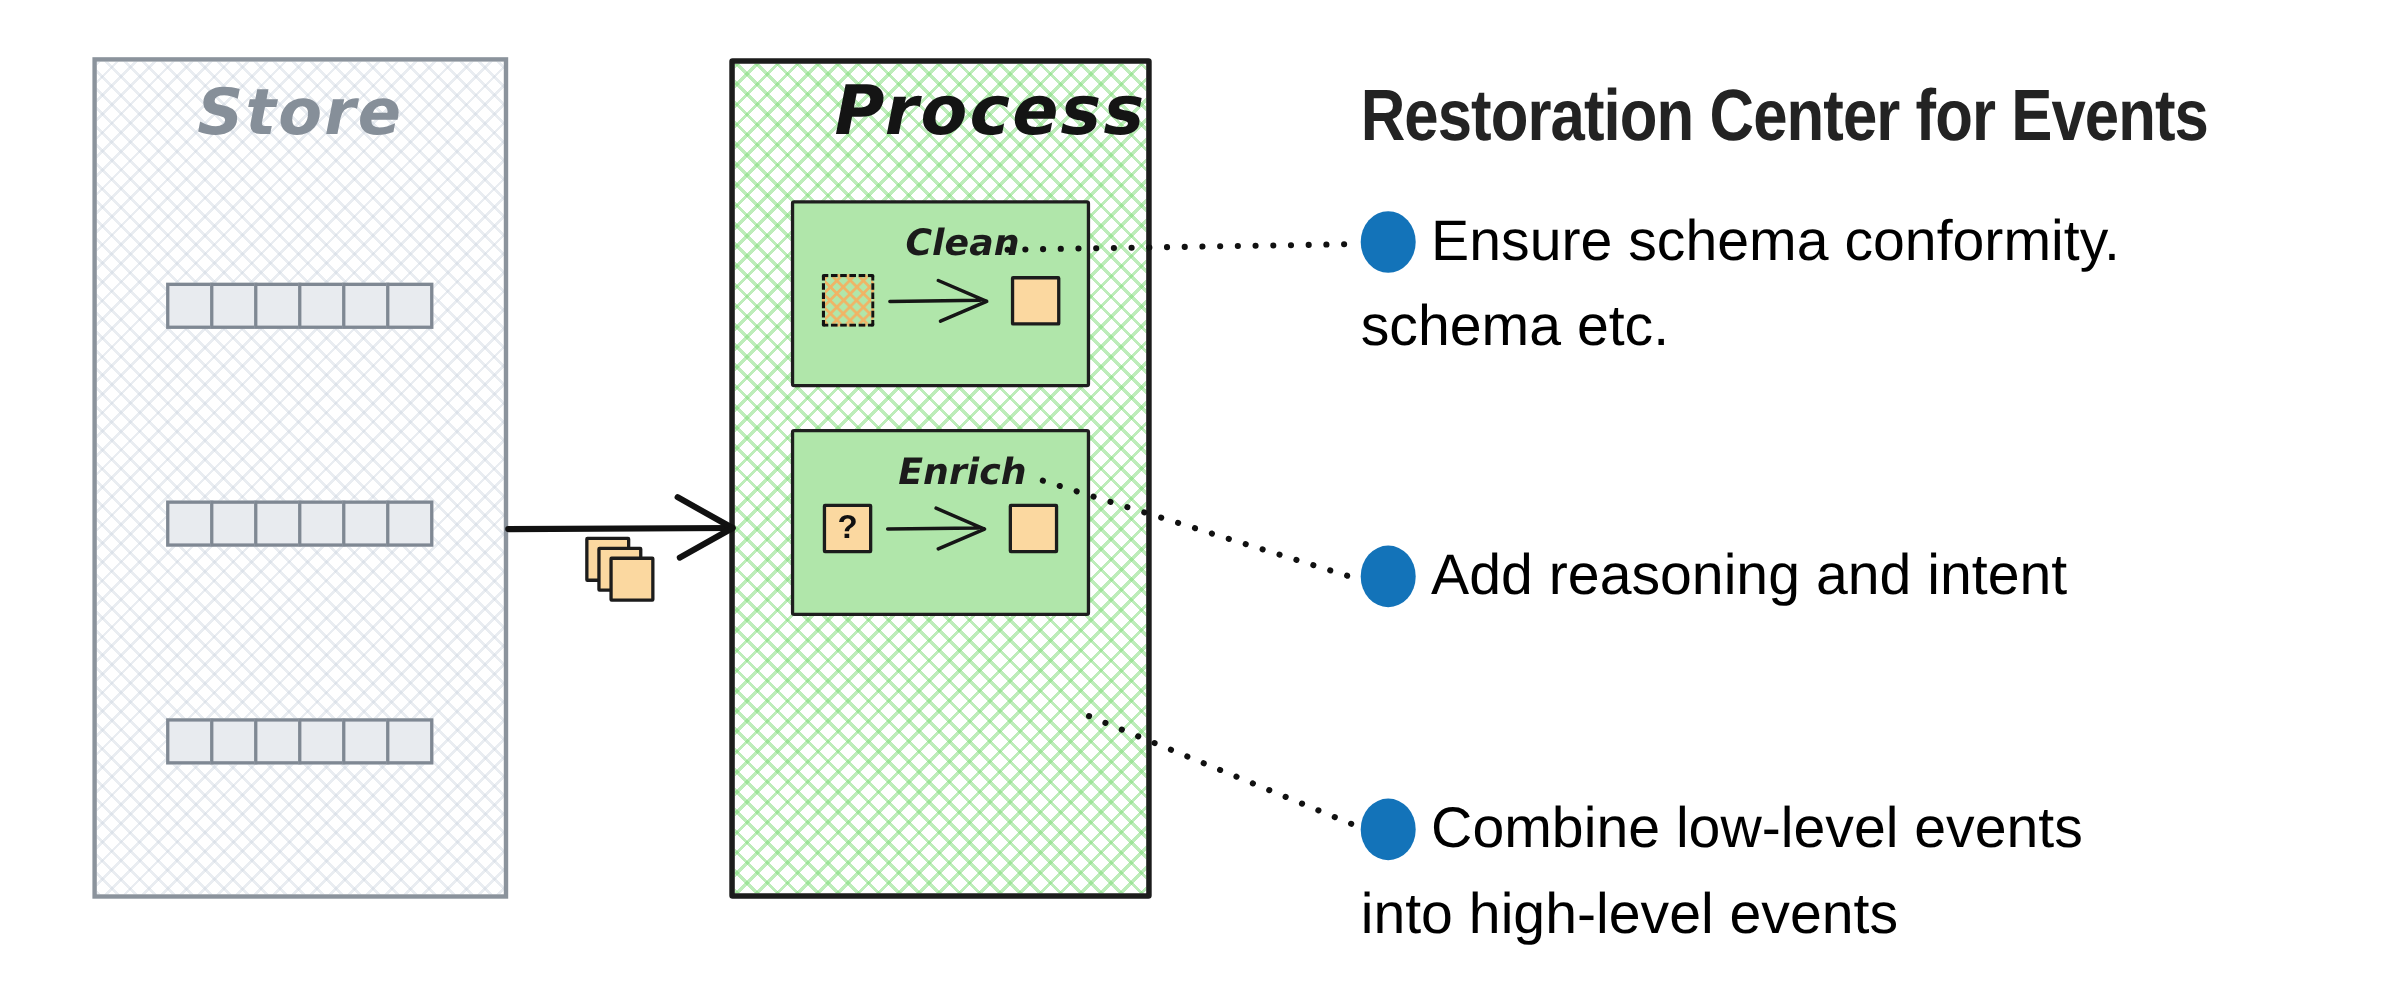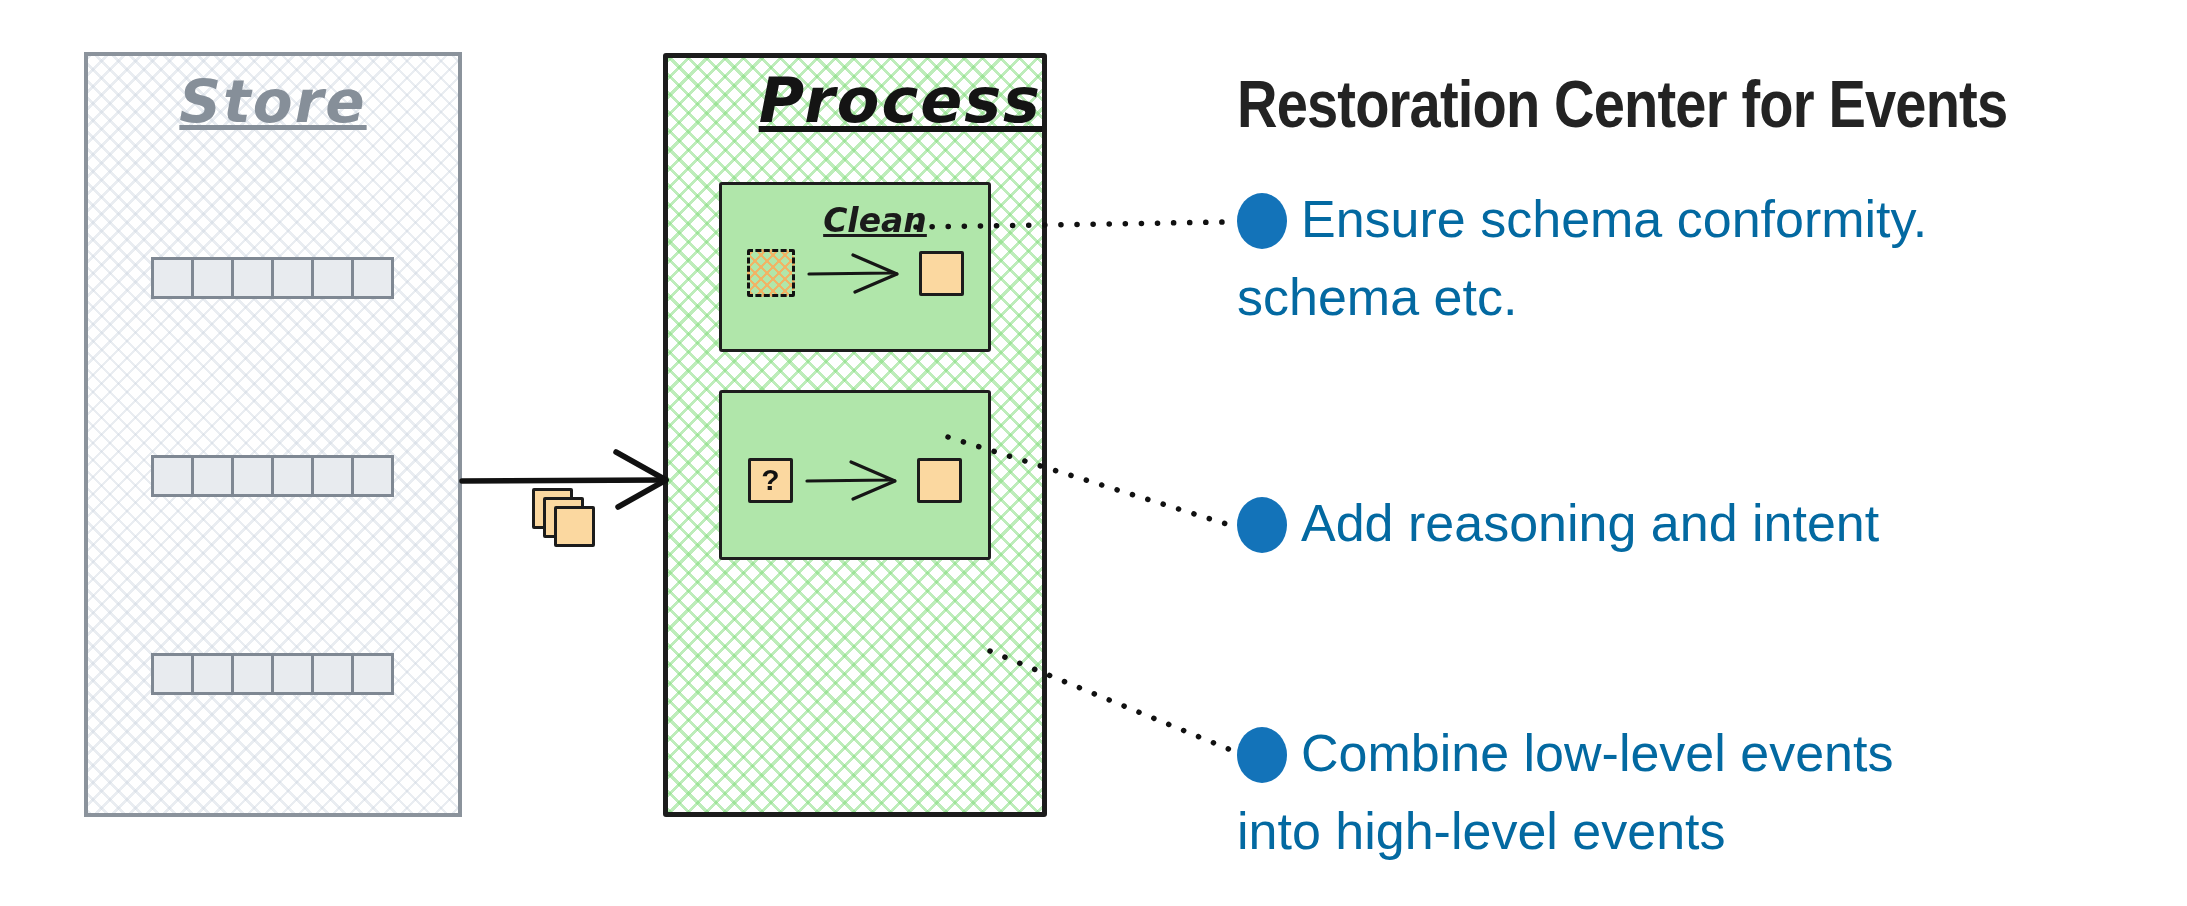--- a/index.html
+++ b/index.html
@@ -6,21 +6,21 @@
   body{
     position:relative;
     width:2187px;height:906px;
     background:#ffffff;
     font-family:"Liberation Sans",sans-serif;
     overflow:hidden;
     --bullet-dot:#1373b9;
     --subbox-fill:#b0e6aa;
     --card-orange:#fbd8a0;
   }
-  .hand{font-family:"DejaVu Sans",sans-serif;font-style:italic;text-decoration:underline;}
+  .hand{font-family:"DejaVu Sans",sans-serif;font-style:italic;}
 
   
   .store-box{
     position:absolute;left:84px;top:52px;width:378px;height:765px;
     box-sizing:border-box;border:4px solid #8b939c;
     background:
       repeating-linear-gradient(45deg, rgba(201,210,221,.40) 0 2.5px, transparent 2.5px 12px),
       repeating-linear-gradient(135deg, rgba(201,210,221,.40) 0 2.5px, transparent 2.5px 12px),
       #ffffff;
   }
@@ -83,21 +83,21 @@
   .mid-stack{position:absolute;left:532px;top:488px;}
 
   
   .panel-title{
     position:absolute;left:1237px;top:66px;
     font-size:66px;font-weight:700;letter-spacing:-1px;color:#232323;
     transform:scaleX(.85);transform-origin:left top;white-space:nowrap;
   }
   .bullet{
     position:absolute;left:1237px;width:820px;
-    font-size:52px;line-height:78px;color:#0369a1;
+    font-size:52px;line-height:78px;color:#000000;
   }
   #bullet-0{top:180px;}
   #bullet-1{top:484px;}
   #bullet-2{top:714px;}
   .bullet .line{white-space:nowrap;}
   .dot{
     display:inline-block;width:50px;height:56px;border-radius:50%;
     background:var(--bullet-dot);vertical-align:-12px;margin-right:14px;
   }
 
@@ -151,20 +151,21 @@
     <div class="step-icons">
       <div class="dirty-card"></div>
       <svg class="arrow-svg" width="100" height="46" viewBox="0 0 100 46">
         <path d="M2 24 L84 23 M46 5 L90 24 M48 42 L90 24" fill="none" stroke="#161616" stroke-width="3.2" stroke-linecap="round"></path>
       </svg>
       <div class="card"></div>
     </div>
   </div>
 
   <div class="step-box" id="step-enrich">
+    <div class="step-label hand">Enrich</div>
     <div class="step-icons">
       <div class="card q-card">?</div>
       <svg class="arrow-svg" width="100" height="46" viewBox="0 0 100 46">
         <path d="M2 24 L84 23 M46 5 L90 24 M48 42 L90 24" fill="none" stroke="#161616" stroke-width="3.2" stroke-linecap="round"></path>
       </svg>
       <div class="card"></div>
     </div>
   </div>
 
 </div>

